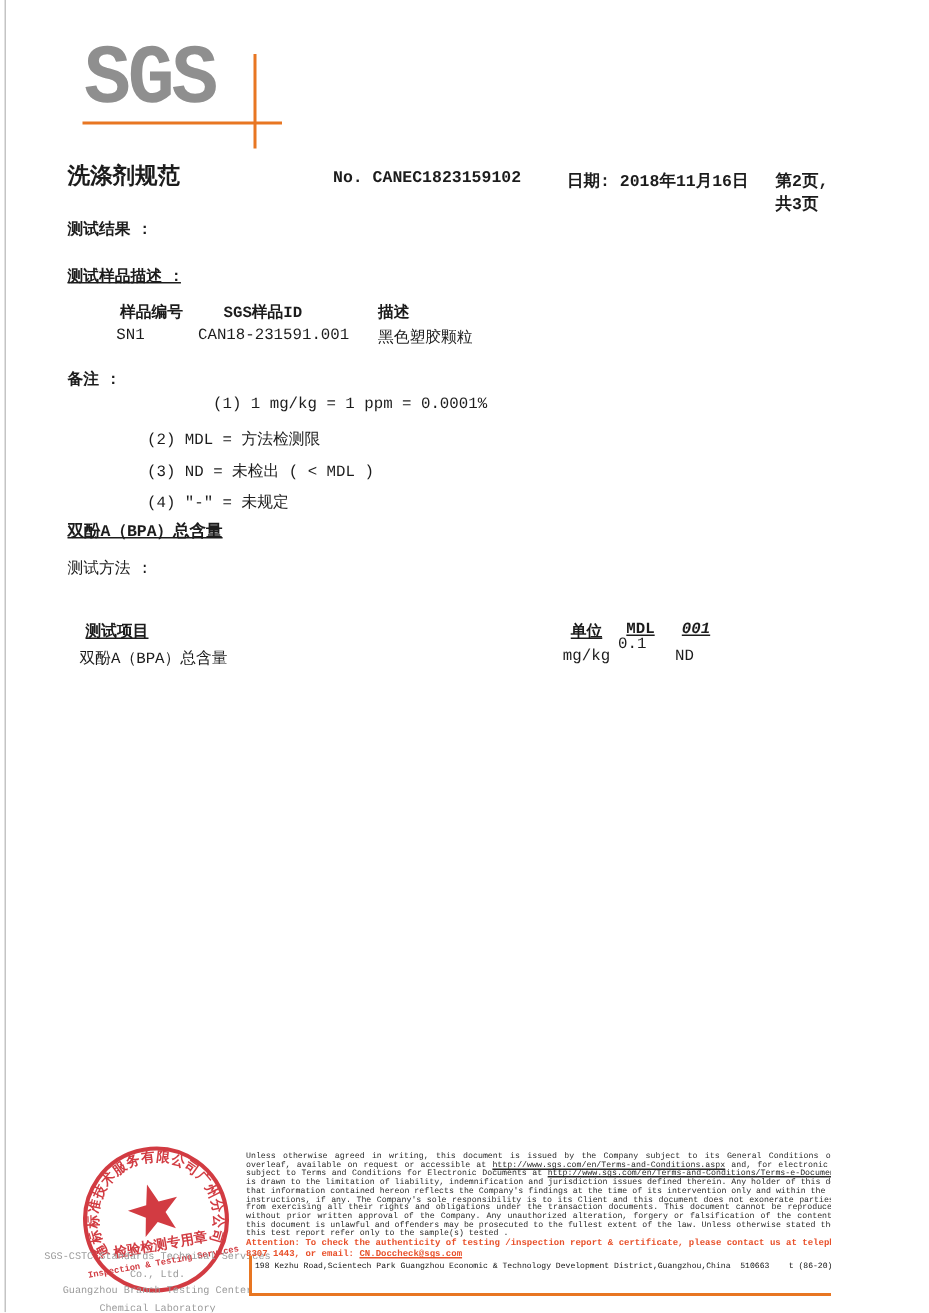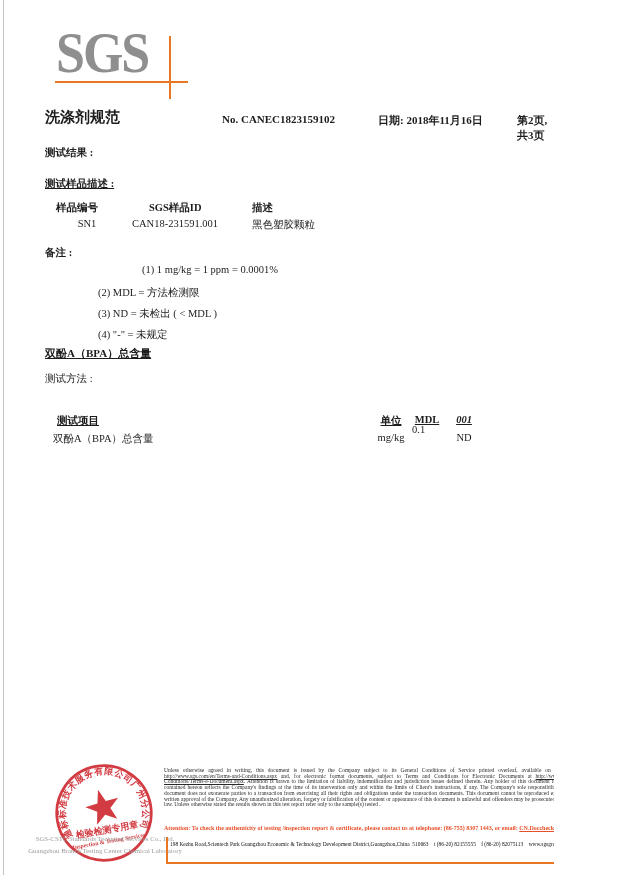--- a/index.html
+++ b/index.html
@@ -1,17 +1,17 @@
 <!DOCTYPE html>
 <html><head>
 <meta charset="utf-8">
 <style>
   html,body{margin:0;padding:0;background:#fff;}
   #page{position:relative;width:554px;height:875px;background:#ffffff;overflow:hidden;
-        font-family:Liberation Serif, serif;color:#1c1c1c;}
+        font-family:Liberation Mono, monospace;color:#1c1c1c;}
   .abs{position:absolute;}
   .edge-line{left:3px;top:0;width:1px;height:875px;background:#c4c4c4;}
 
   
   .logo-text{left:56px;top:26px;font-size:52px;font-weight:bold;color:#8f8f8f;
              letter-spacing:-2px;line-height:1;transform:scaleY(1.08);transform-origin:top left;}
   .logo-hline{left:55px;top:81px;width:133px;height:2px;background:#e87622;}
   .logo-vline{left:169px;top:36px;width:2px;height:63px;background:#e87622;}
 
   
@@ -21,21 +21,21 @@
   .hdate{left:378px;}
   .hpages{left:517px;}
 
   .lbl{font-size:10.5px;font-weight:bold;}
   .body-t{font-size:10.5px;}
   .u{text-decoration:underline;}
 
   .results-label{left:45px;top:146px;}
   .sample-heading{left:45px;top:177px;}
 
-  .st-h1{left:56px;top:201px;}
+  .st-h1{left:80px;top:201px;}
   .st-h2{left:149px;top:201px;}
   .st-h3{left:252px;top:201px;}
   .st-v1{left:60px;top:218px;width:54px;text-align:center;}
   .st-v2{left:132px;top:218px;}
   .st-v3{left:252px;top:218px;}
 
   .notes-heading{left:45px;top:246px;}
   .note-0{left:98px;top:264px;margin-left:44px;}
   .note-1{left:98px;top:286px;text-align:center;}
   .note-2{left:98px;top:307px;}
@@ -46,21 +46,21 @@
   .method-text{left:124px;top:371px;width:470px;line-height:18.5px;}
 
   .rt-h{font-weight:bold;font-size:10.5px;text-decoration:underline;}
   .rt-h1{left:57px;top:414px;}
   .rt-h2{left:374px;top:414px;width:34px;text-align:center;}
   .rt-h3{left:412px;top:414px;width:30px;text-align:center;}
   .rt-h4{left:450px;top:414px;width:28px;text-align:center;font-style:italic;}
   .rt-r1{left:53px;top:432px;}
   .rt-r2{left:370px;top:432px;width:42px;text-align:center;}
   .rt-r3{left:412px;top:424px;width:30px;text-align:left;}
-  .rt-r4{left:450px;top:432px;width:28px;text-align:center;}
+  .rt-r4{left:450px;top:432px;width:28px;text-align:left;}
 
   
   .stamp{left:41px;top:750px;width:126px;height:126px;opacity:.88;}
   .company-lines{left:24px;top:833px;width:162px;text-align:center;font-size:6.8px;
                  color:#9b9b9b;line-height:11.5px;}
 
   
   .disclaimer{left:164px;top:768px;width:449px;font-size:5.5px;line-height:5.7px;
               text-align:justify;color:#2a2a2a;}
   .disclaimer .lnk{text-decoration:underline;}

